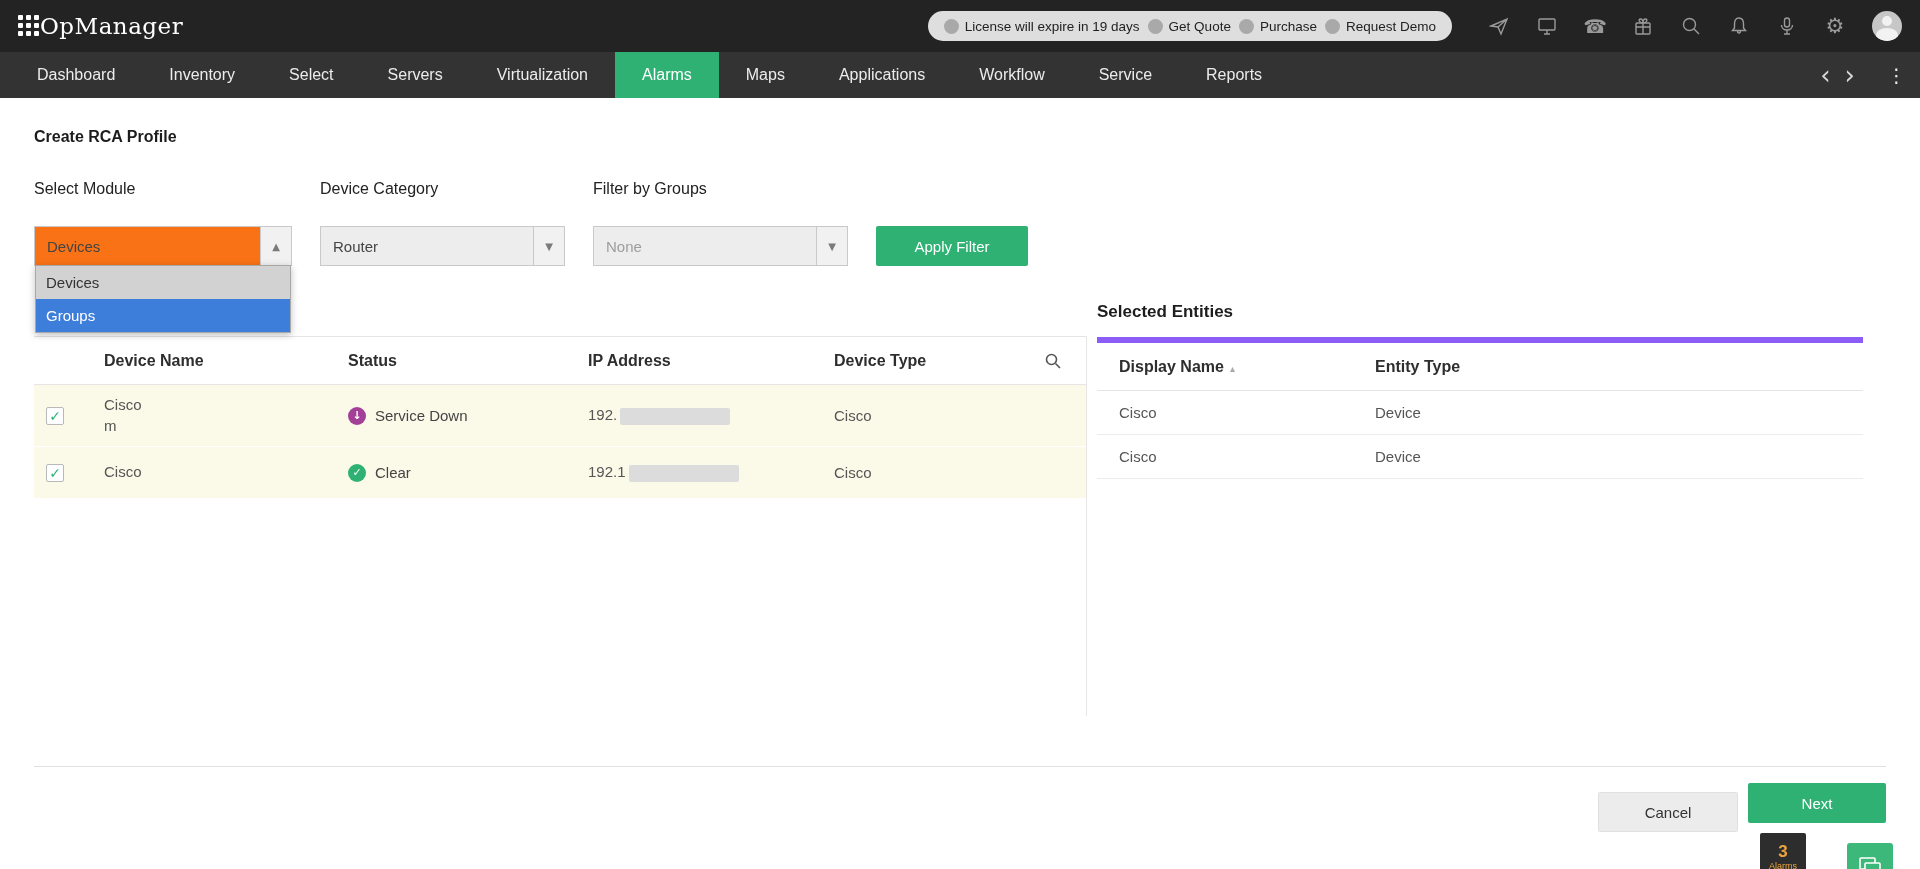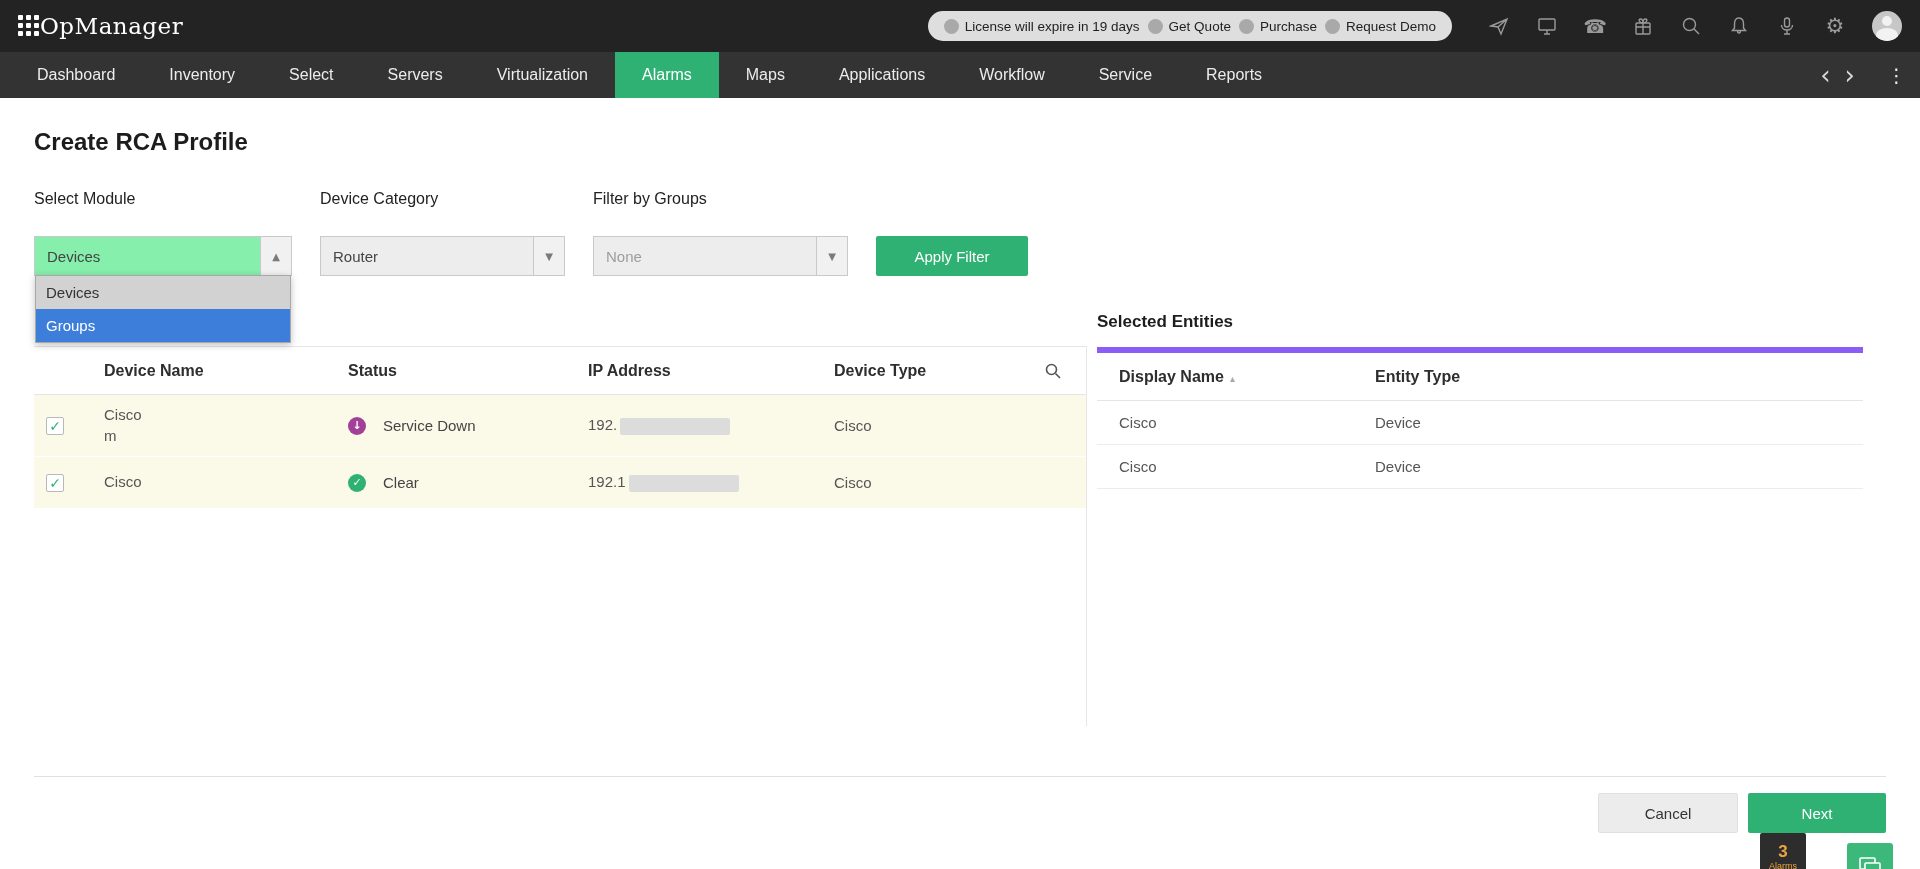--- a/index.html
+++ b/index.html
@@ -41,27 +41,27 @@
   .nav-right { position:absolute; right:14px; top:0; height:100%; display:flex; align-items:center;
     gap:14px; }
   .chev { color:#d8d8d8; font-size:26px; line-height:1; cursor:pointer; font-family:"DejaVu Sans",sans-serif; }
   .chev-left::after { content:"‹"; }
   .chev-right::after { content:"›"; }
   .kebab { color:#eee; font-size:19px; margin-left:18px; cursor:pointer; font-family:"DejaVu Sans",sans-serif; }
   .kebab::after { content:"⋮"; }
 
   
   main { padding:0 34px; position:relative; }
-  h1 { font-size:24px; font-weight:bold; color:#1c1c1c; margin:30px 0 34px; }
+  h1 { font-size:16px; font-weight:bold; color:#1c1c1c; margin:30px 0 34px; }
 
   .form-row { display:flex; align-items:flex-end; gap:28px; position:relative; z-index:5; }
   .field { display:flex; flex-direction:column; gap:28px; }
   .field > label { font-size:16px; color:#222; }
   .select { position:relative; height:40px; border:1px solid #c9c9c9; display:flex;
-    align-items:stretch; font-size:15px; color:#444; cursor:pointer; background:#86efac; }
+    align-items:stretch; font-size:15px; color:#444; cursor:pointer; background:#f97316; }
   .select .val { flex:1; display:flex; align-items:center; padding:0 12px; }
   .select .sel-btn { width:31px; border-left:1px solid #c9c9c9; background:#f1f1f1; display:flex;
     align-items:center; justify-content:center; color:#7a7a7a; font-size:10px;
     font-family:"DejaVu Sans",sans-serif; }
   .sel-btn.up::after { content:"▲"; }
   .sel-btn.down::after { content:"▼"; }
   .select.gray { background:#ededed; }
   .select.disabled .val { color:#9d9d9d; }
   .w-module { width:258px; } .w-category { width:245px; } .w-filter { width:255px; }
 
@@ -91,21 +91,21 @@
   .dt-head .cell, .dt-row .cell { padding-left:14px; }
   .dt-row { font-size:15px; color:#555; background:#fbfae9; border-bottom:1px solid #fff; }
   .dt-row.r1 { height:62px; }
   .dt-row.r2 { height:52px; }
   .name-cell { line-height:1.35; display:flex; flex-direction:column; }
   .cb { width:18px; height:18px; border:1px solid #b9b9b9; background:#fff; border-radius:2px;
     display:flex; align-items:center; justify-content:center; margin-left:12px; cursor:pointer;
     font-family:"DejaVu Sans",sans-serif; }
   .cb.checked { color:#2fb173; font-size:14px; font-weight:bold; }
   .cb.checked::after { content:"✓"; }
-  .status-cell { display:flex; align-items:center; gap:17px; color:#444; }
+  .status-cell { display:flex; align-items:center; gap:9px; color:#444; }
   .st-ic { width:18px; height:18px; border-radius:50%; color:#fff; display:flex; align-items:center;
     justify-content:center; font-size:11px; font-weight:bold; font-family:"DejaVu Sans",sans-serif; }
   .st-ic.down { background:#a23f97; }
   .st-ic.down::after { content:"↓"; }
   .st-ic.clear { background:#2fb173; }
   .st-ic.clear::after { content:"✓"; }
   .redact { display:inline-block; width:110px; height:17px; background:#dcdcdc; border-radius:2px;
     vertical-align:middle; margin-left:3px; }
   .search-cell { display:flex; justify-content:flex-start; }
   .search-cell svg { stroke:#555; fill:none; stroke-width:1.6; cursor:pointer; }
@@ -119,21 +119,21 @@
   .sort-ic { color:#a9a9a9; font-size:10px; margin-left:6px; font-family:"DejaVu Sans",sans-serif;
     cursor:pointer; }
   .sort-ic::after { content:"▴"; }
   .trash { width:20px; height:20px; cursor:pointer; display:flex; align-items:center; }
   .trash svg { stroke:#777; fill:none; stroke-width:1.2; }
 
   
   .footer-rule { border-top:1px solid #e0e0e0; margin-top:50px; }
   .footer-actions { display:flex; justify-content:flex-end; gap:10px; margin-top:16px; }
   .btn-cancel { width:140px; height:40px; background:#ececec; border:1px solid #e0e0e0;
-    color:#333; font-size:15px; border-radius:2px; cursor:pointer; font-family:inherit; }
+    color:#333; font-size:15px; border-radius:2px; cursor:pointer; font-family:inherit;margin-top:9px; }
   .btn-next { width:138px; height:40px; background:#2fb173; border:none; color:#fff;
     font-size:15px; border-radius:2px; cursor:pointer; font-family:inherit; }
 
   
   .alarm-badge { position:absolute; left:1760px; top:833px; width:46px; height:48px;
     background:#2d2d2d; border-radius:2px; display:flex; flex-direction:column; align-items:center;
     justify-content:center; cursor:pointer; }
   .alarm-badge .cnt { color:#eda53f; font-size:17px; font-weight:bold; line-height:1.1; }
   .alarm-badge .lbl { color:#eda53f; font-size:9px; }
   .float-green { position:absolute; left:1847px; top:843px; width:46px; height:46px;

